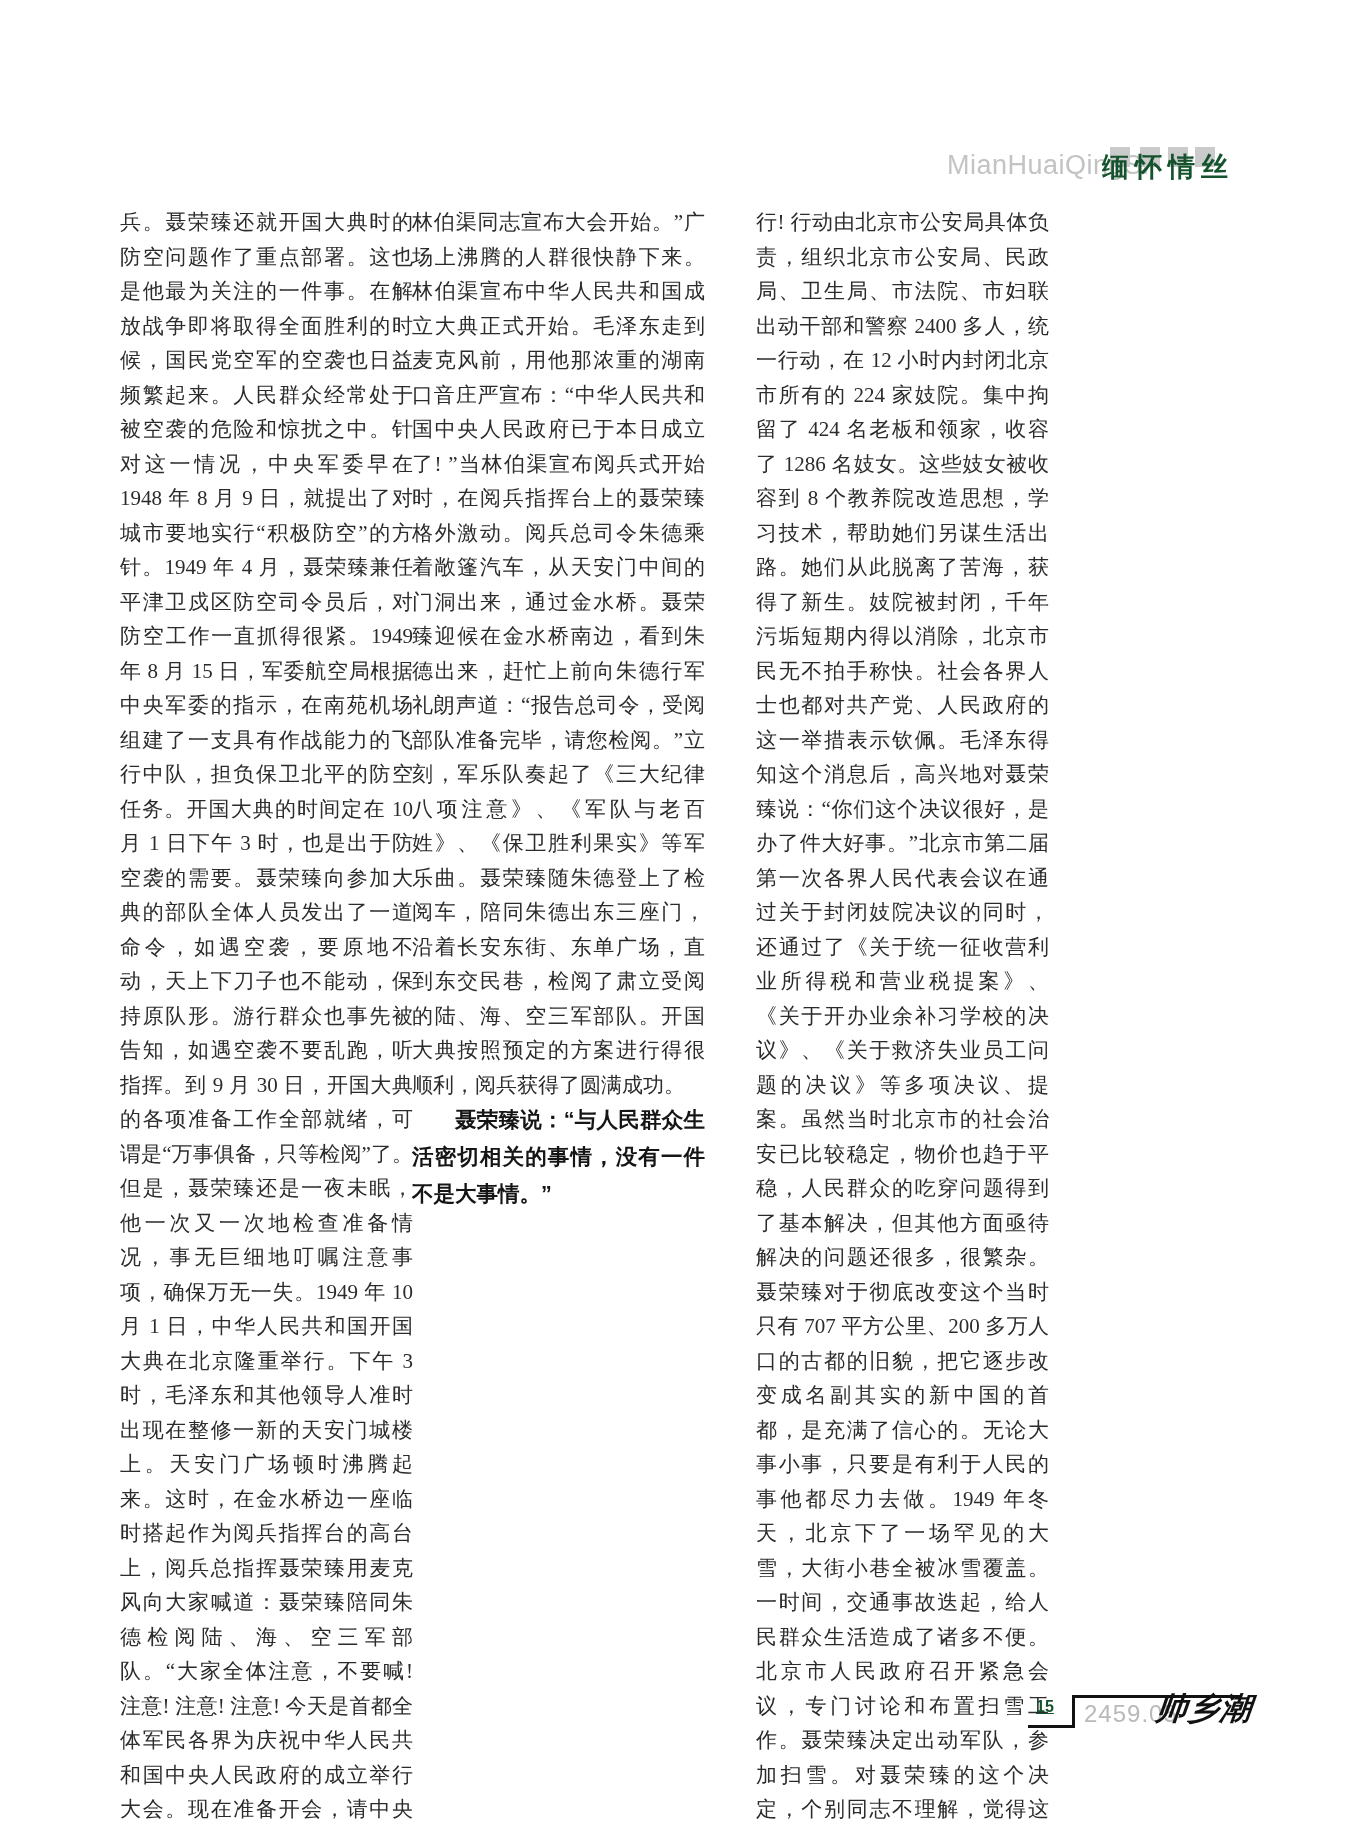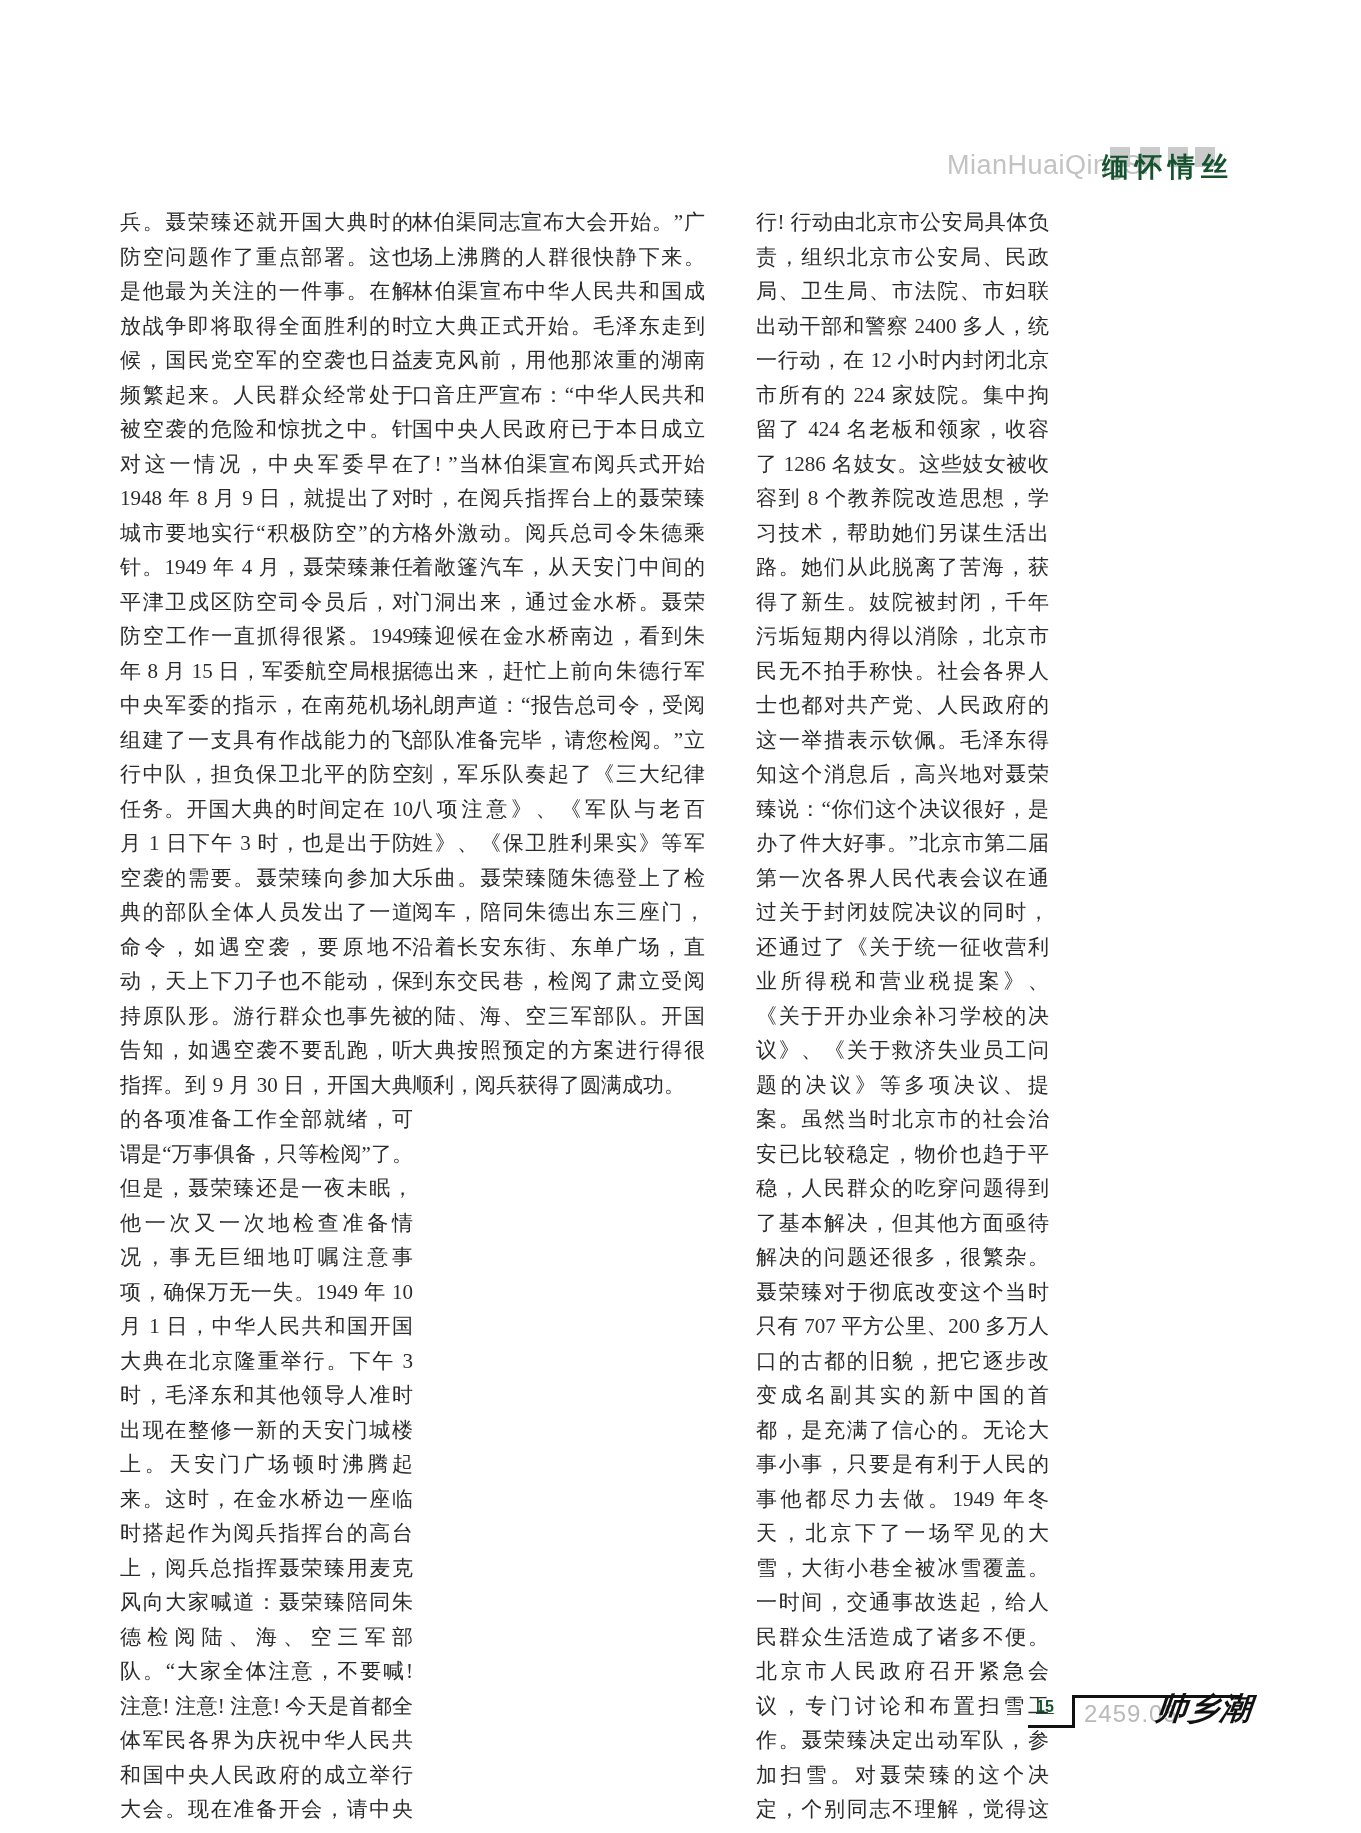--- a/index.html
+++ b/index.html
@@ -75,20 +75,21 @@
     <span class="hdr-sq sq4"></span>
     <span class="hdr-title">缅怀情丝</span>
   </div>
 
   <div class="col col-1">
     <p>兵。聂荣臻还就开国大典时的防空问题作了重点部署。这也是他最为关注的一件事。在解放战争即将取得全面胜利的时候，国民党空军的空袭也日益频繁起来。人民群众经常处于被空袭的危险和惊扰之中。针对这一情况，中央军委早在 1948 年 8 月 9 日，就提出了对城市要地实行“积极防空”的方针。1949 年 4 月，聂荣臻兼任平津卫戍区防空司令员后，对防空工作一直抓得很紧。1949 年 8 月 15 日，军委航空局根据中央军委的指示，在南苑机场组建了一支具有作战能力的飞行中队，担负保卫北平的防空任务。开国大典的时间定在 10 月 1 日下午 3 时，也是出于防空袭的需要。聂荣臻向参加大典的部队全体人员发出了一道命令，如遇空袭，要原地不动，天上下刀子也不能动，保持原队形。游行群众也事先被告知，如遇空袭不要乱跑，听指挥。到 9 月 30 日，开国大典的各项准备工作全部就绪，可谓是“万事俱备，只等检阅”了。但是，聂荣臻还是一夜未眠，他一次又一次地检查准备情况，事无巨细地叮嘱注意事项，确保万无一失。1949 年 10 月 1 日，中华人民共和国开国大典在北京隆重举行。下午 3 时，毛泽东和其他领导人准时出现在整修一新的天安门城楼上。天安门广场顿时沸腾起来。这时，在金水桥边一座临时搭起作为阅兵指挥台的高台上，阅兵总指挥聂荣臻用麦克风向大家喊道：聂荣臻陪同朱德检阅陆、海、空三军部队。“大家全体注意，不要喊! 注意! 注意! 注意! 今天是首都全体军民各界为庆祝中华人民共和国中央人民政府的成立举行大会。现在准备开会，请中央人民政府秘书长</p>
   </div>
 
   <div class="col col-2">
     <p>林伯渠同志宣布大会开始。”广场上沸腾的人群很快静下来。林伯渠宣布中华人民共和国成立大典正式开始。毛泽东走到麦克风前，用他那浓重的湖南口音庄严宣布：“中华人民共和国中央人民政府已于本日成立了! ”当林伯渠宣布阅兵式开始时，在阅兵指挥台上的聂荣臻格外激动。阅兵总司令朱德乘着敞篷汽车，从天安门中间的门洞出来，通过金水桥。聂荣臻迎候在金水桥南边，看到朱德出来，赶忙上前向朱德行军礼朗声道：“报告总司令，受阅部队准备完毕，请您检阅。”立刻，军乐队奏起了《三大纪律八项注意》、《军队与老百姓》、《保卫胜利果实》等军乐曲。聂荣臻随朱德登上了检阅车，陪同朱德出东三座门，沿着长安东街、东单广场，直到东交民巷，检阅了肃立受阅的陆、海、空三军部队。开国大典按照预定的方案进行得很顺利，阅兵获得了圆满成功。</p>
+    <p class="pull-quote">聂荣臻说：“与人民群众生活密切相关的事情，没有一件不是大事情。”</p>
   </div>
 
   <div class="col col-3">
     <p>行! 行动由北京市公安局具体负责，组织北京市公安局、民政局、卫生局、市法院、市妇联出动干部和警察 2400 多人，统一行动，在 12 小时内封闭北京市所有的 224 家妓院。集中拘留了 424 名老板和领家，收容了 1286 名妓女。这些妓女被收容到 8 个教养院改造思想，学习技术，帮助她们另谋生活出路。她们从此脱离了苦海，获得了新生。妓院被封闭，千年污垢短期内得以消除，北京市民无不拍手称快。社会各界人士也都对共产党、人民政府的这一举措表示钦佩。毛泽东得知这个消息后，高兴地对聂荣臻说：“你们这个决议很好，是办了件大好事。”北京市第二届第一次各界人民代表会议在通过关于封闭妓院决议的同时，还通过了《关于统一征收营利业所得税和营业税提案》、《关于开办业余补习学校的决议》、《关于救济失业员工问题的决议》等多项决议、提案。虽然当时北京市的社会治安已比较稳定，物价也趋于平稳，人民群众的吃穿问题得到了基本解决，但其他方面亟待解决的问题还很多，很繁杂。聂荣臻对于彻底改变这个当时只有 707 平方公里、200 多万人口的古都的旧貌，把它逐步改变成名副其实的新中国的首都，是充满了信心的。无论大事小事，只要是有利于人民的事他都尽力去做。1949 年冬天，北京下了一场罕见的大雪，大街小巷全被冰雪覆盖。一时间，交通事故迭起，给人民群众生活造成了诸多不便。北京市人民政府召开紧急会议，专门讨论和布置扫雪工作。聂荣臻决定出动军队，参加扫雪。对聂荣臻的这个决定，个别同志不理解，觉得这点小事出动军队不值得。聂荣</p>
   </div>
 
   <div>
     <div class="ft-rule-top"></div>
     <div class="ft-rule-vert"></div>
     <div class="ft-rule-under"></div>

